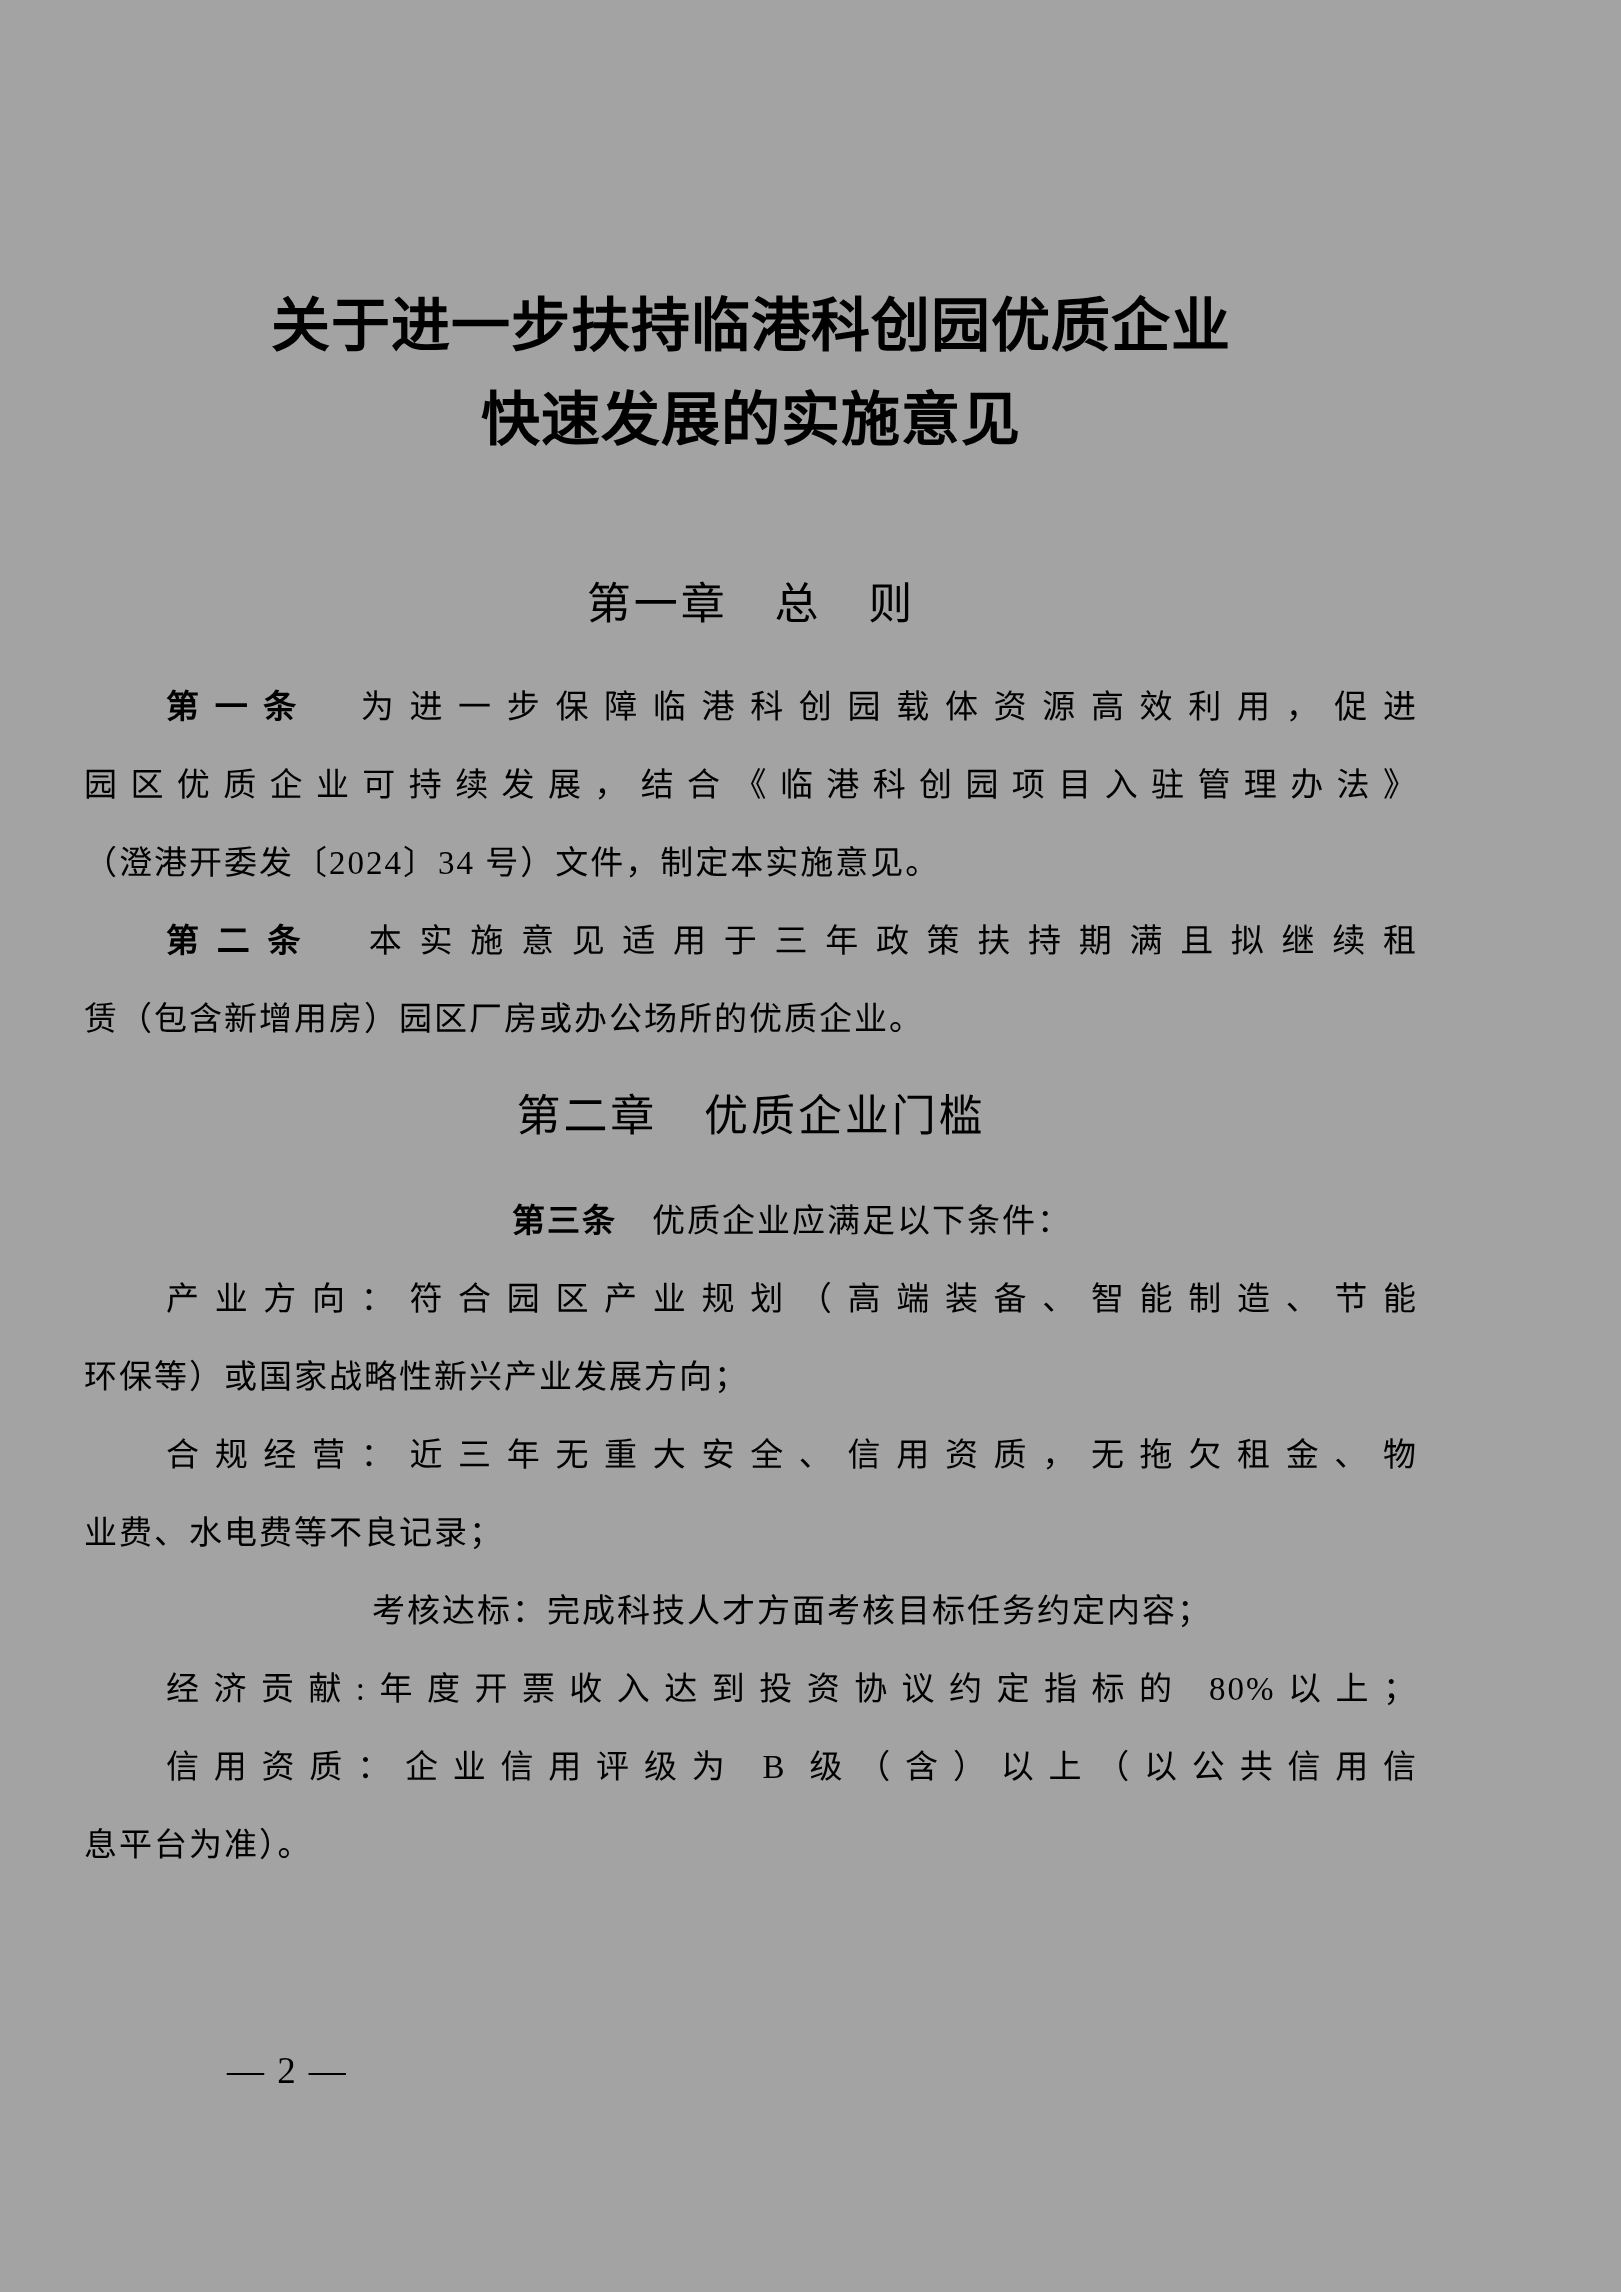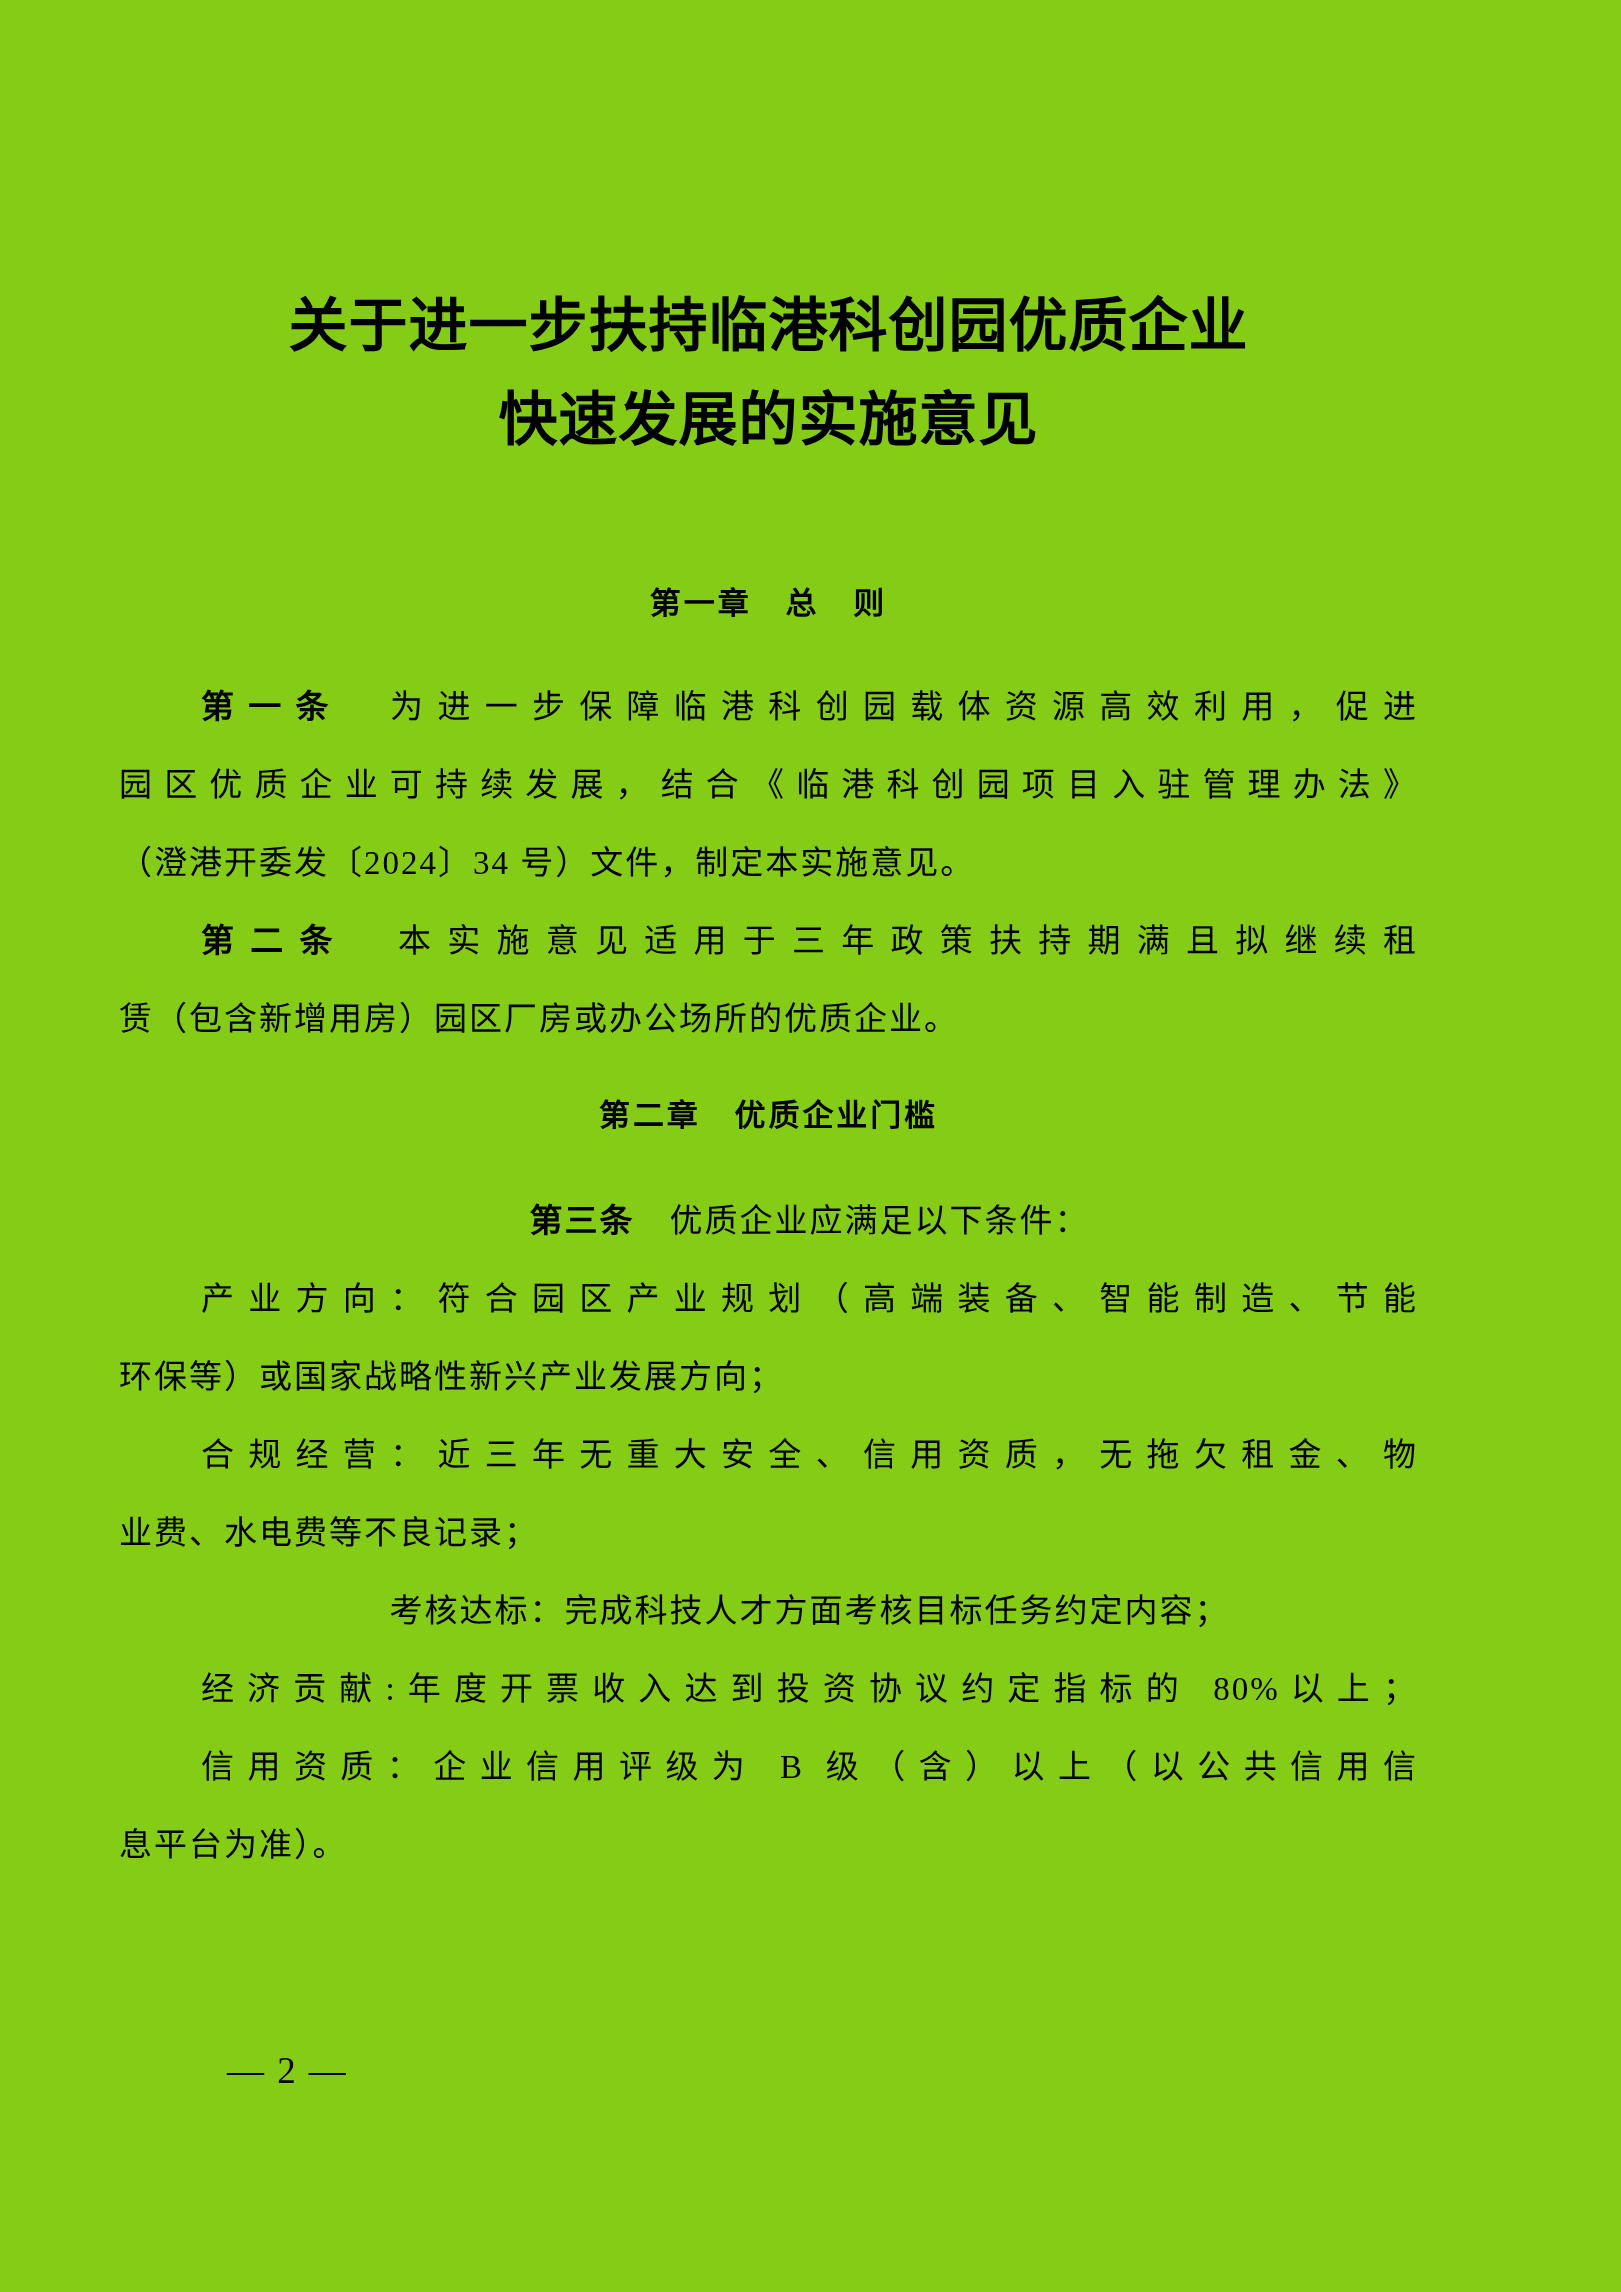--- a/index.html
+++ b/index.html
@@ -5,42 +5,42 @@
   html, body {
     margin: 0;
     padding: 0;
     background: #ffffff;
   }
   .sheet {
     position: relative;
     width: 1621px;
     height: 2293px;
     box-sizing: border-box;
-    background: #84cc16;
+    background: #a3a3a3;
     color: #000000;
-    padding: 279px 203px 0 119px;
+    padding: 279px 203px 0 84px;
     overflow: hidden;
   }
   
   .doc-title {
     margin: 0;
     font-family: "Liberation Serif", serif;
     font-weight: bold;
     font-size: 59px;
     line-height: 94px;
     letter-spacing: 1px;
     text-align: center;
   }
   .title-line { display: block; }
 
   
   .chapter {
     font-family: "Liberation Sans", sans-serif;
-    font-weight: bold;
-    font-size: 31px;
+    font-weight: normal;
+    font-size: 44px;
     line-height: 78px;
     letter-spacing: 2.9px;
     text-align: center;
     margin: 19.6px 0 27.4px 0;
   }
   #doc-body > .chapter:first-child {
     margin-top: 98px;
     margin-bottom: 24.5px;
   }
 

